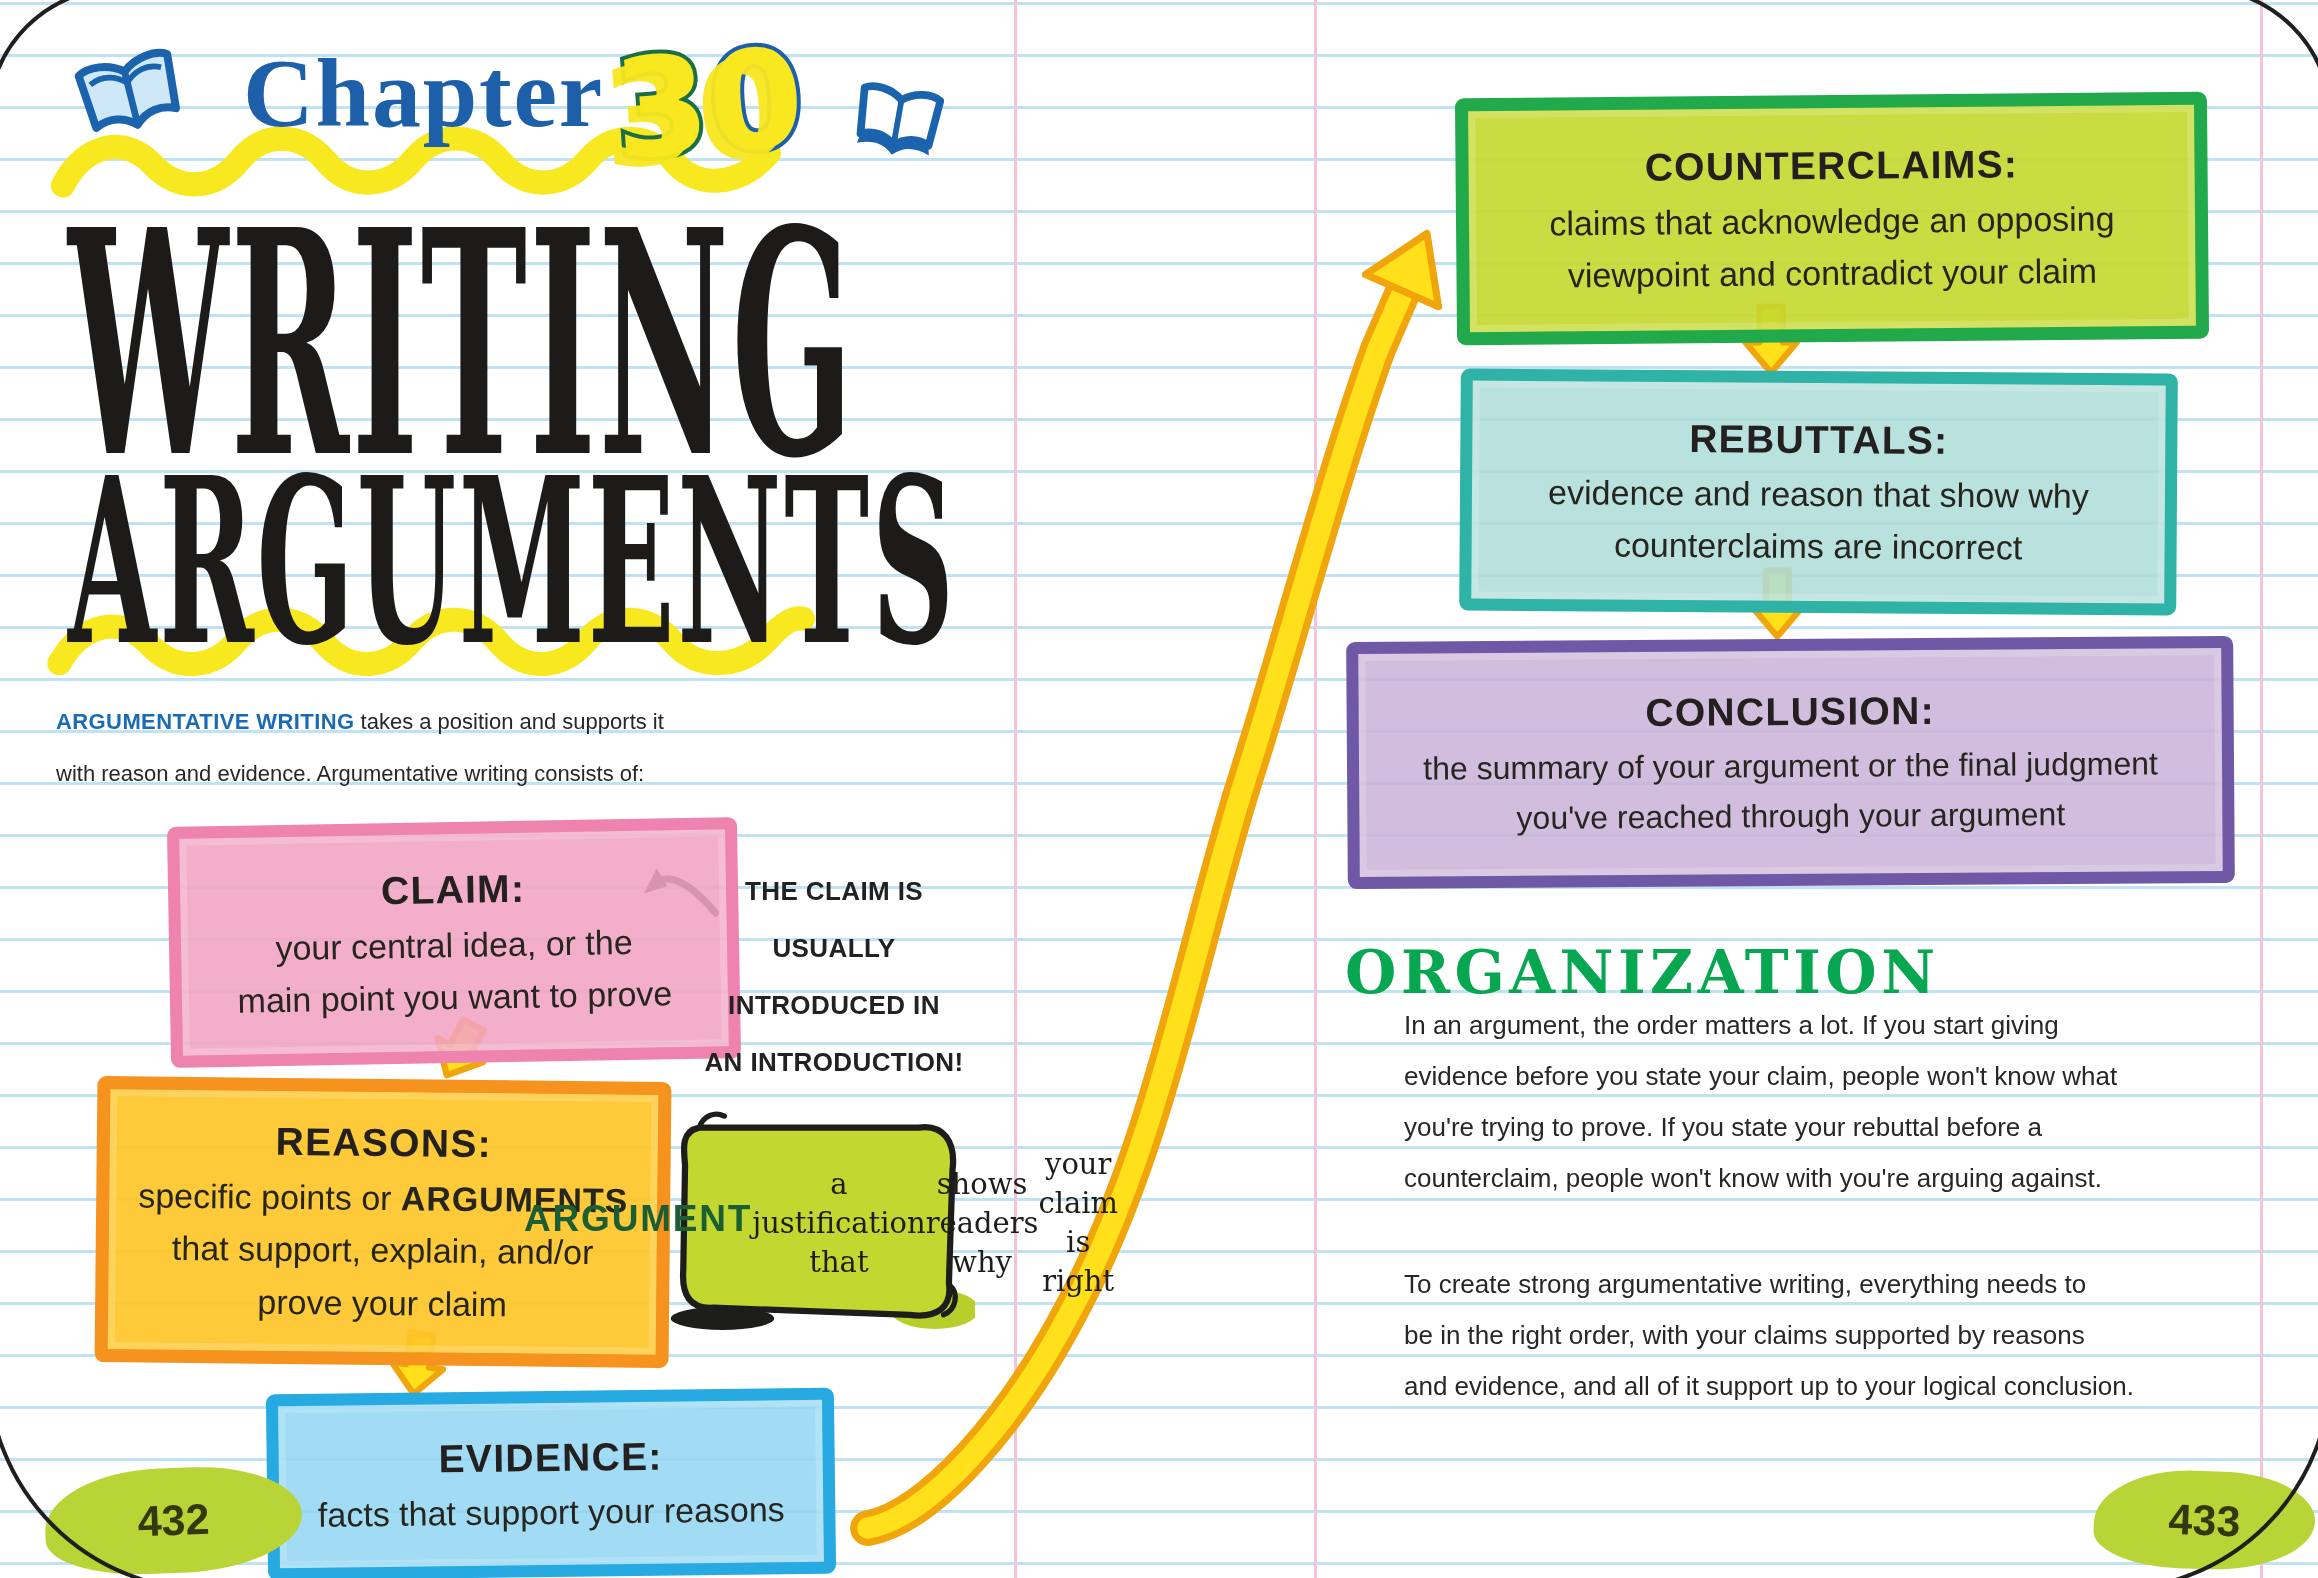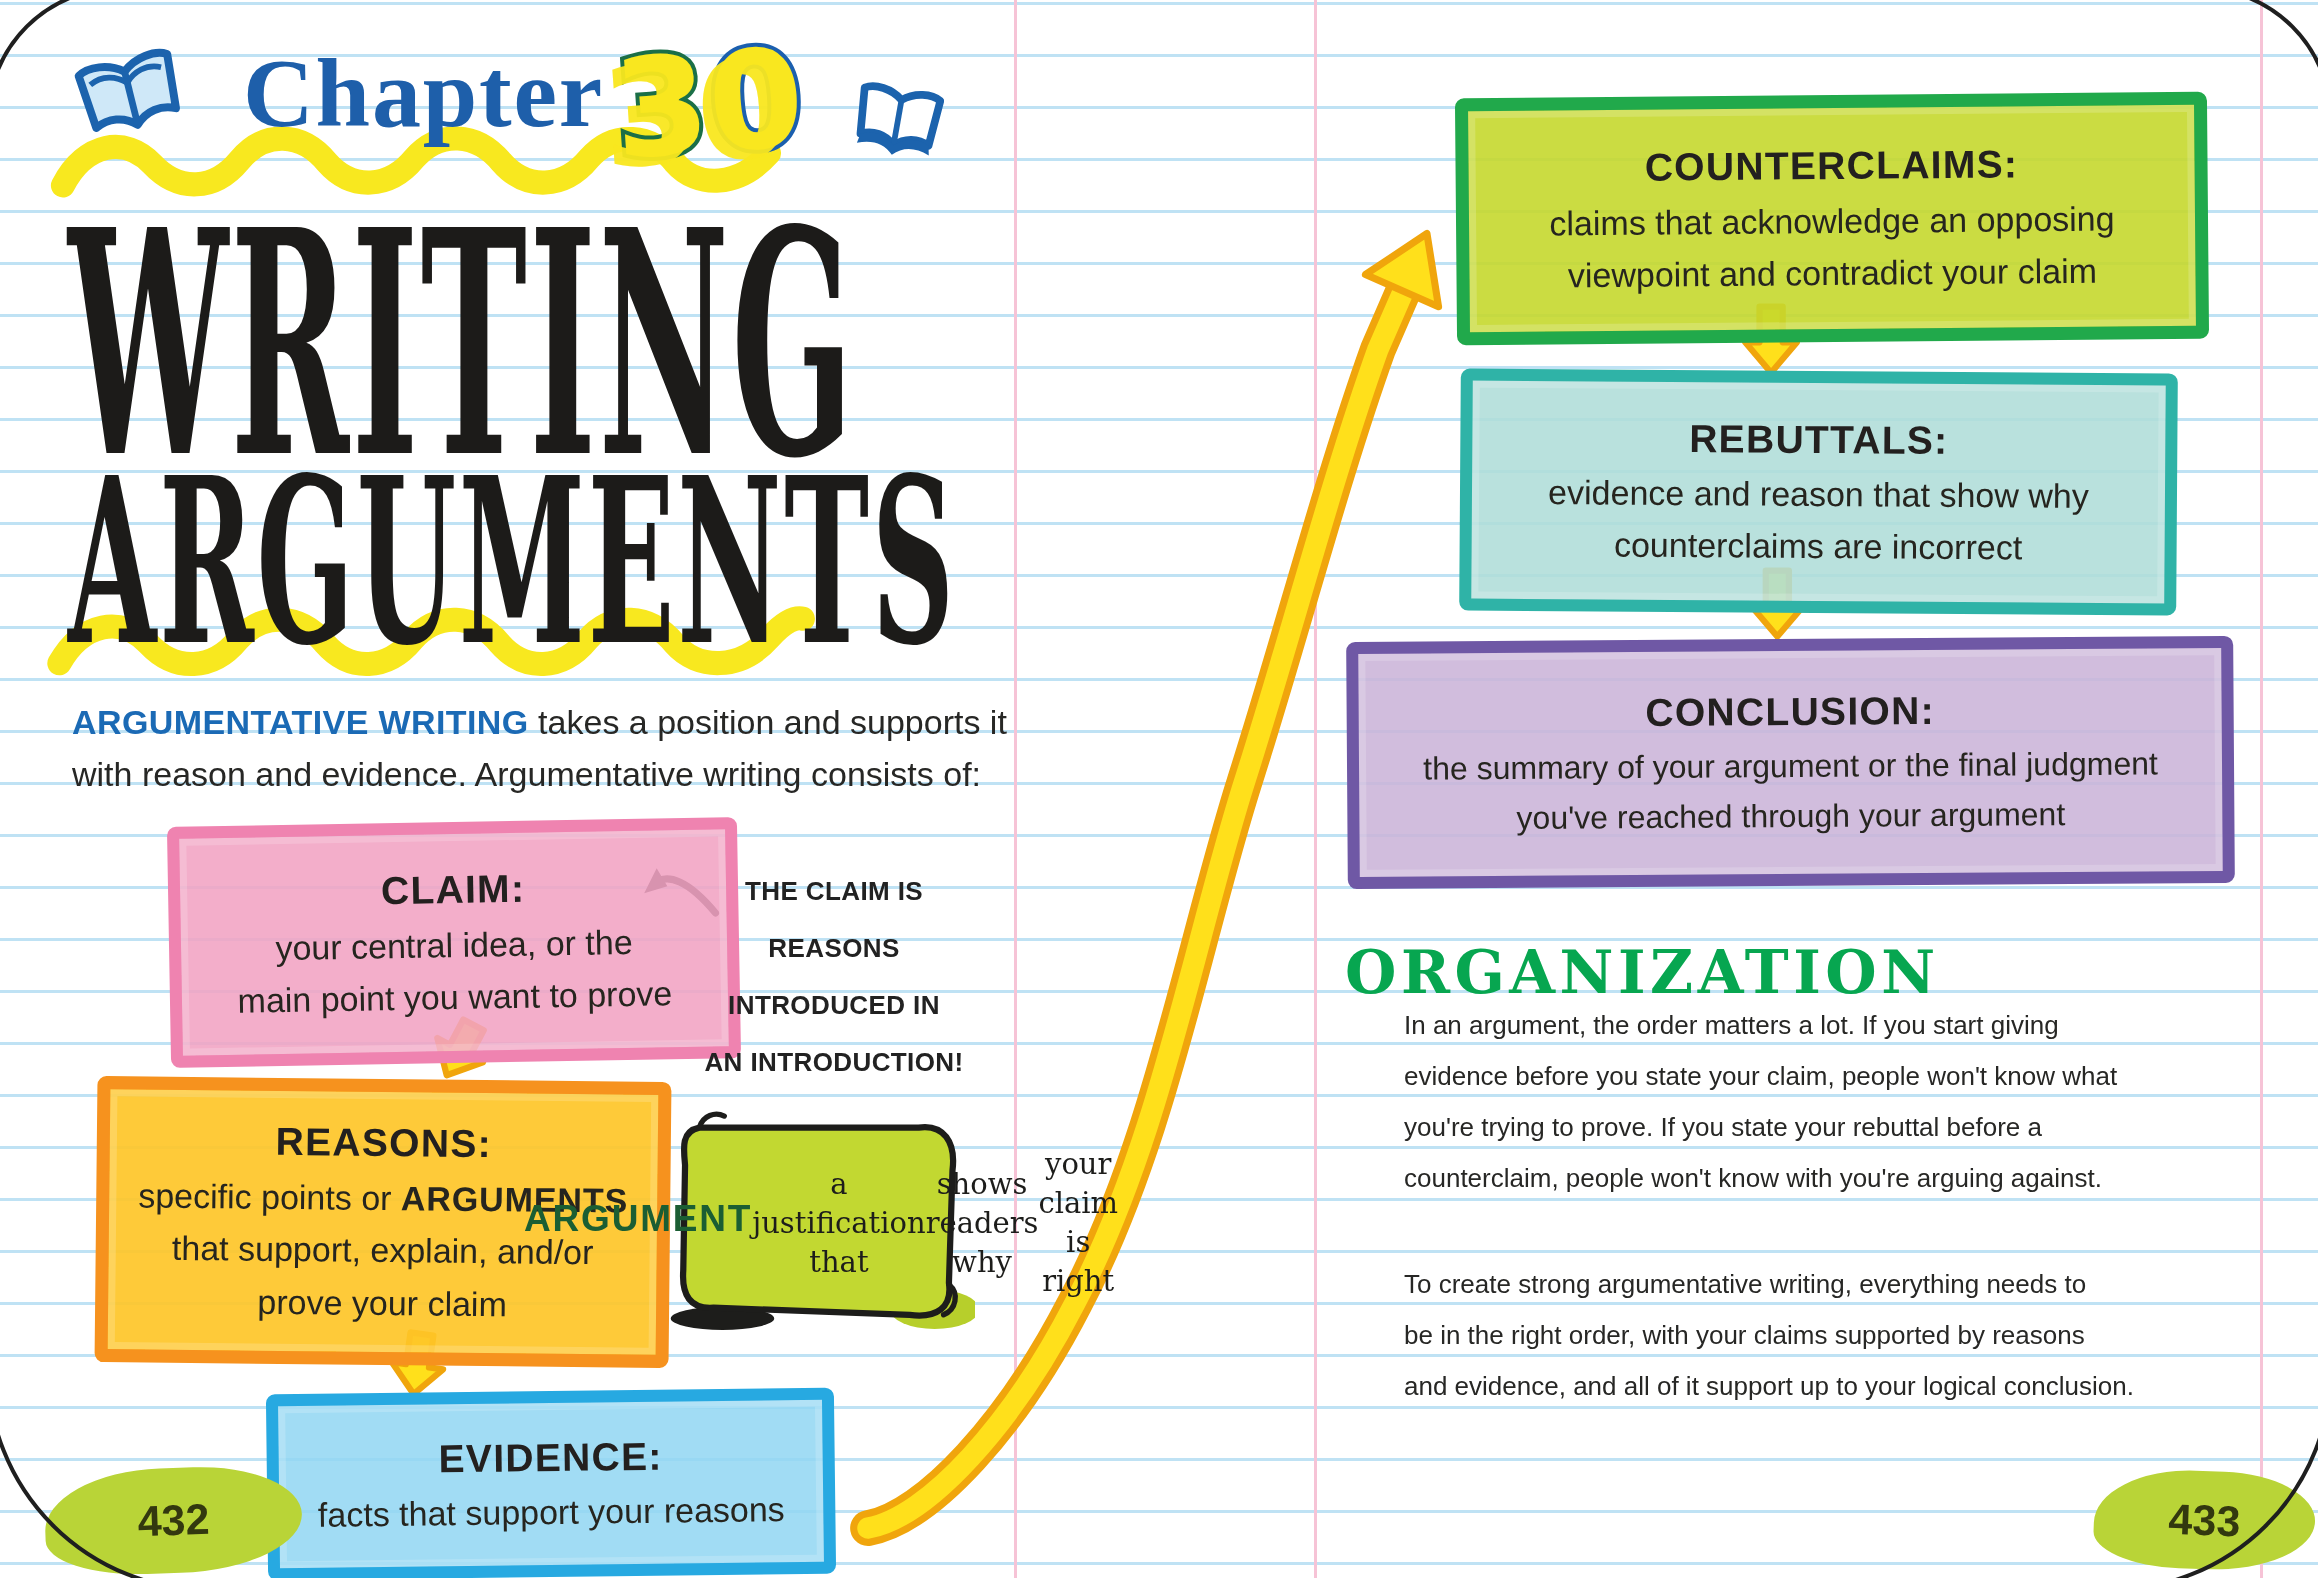--- a/index.html
+++ b/index.html
@@ -21,21 +21,21 @@
     text-shadow:-12.5px 9px 0 rgba(249,231,31,.95);}
   .chapter-num .n0{color:#f9e71f;-webkit-text-stroke:8px #1b5fae;paint-order:stroke fill;
     text-shadow:-12.5px 9px 0 rgba(249,231,31,.95);}
   .book-icon{position:absolute;z-index:4;}
   
   .mega{position:absolute;left:68px;font-family:"DejaVu Serif",serif;font-weight:700;
     color:#1c1b19;transform-origin:left top;z-index:4;white-space:nowrap;line-height:1;}
   .mega1{top:189px;font-size:310px;transform:scaleX(.46);letter-spacing:5.4px;}
   .mega2{top:448px;font-size:228px;transform:scaleX(.50);letter-spacing:5.4px;}
   
-  .intro{position:absolute;left:72px;top:696px;font-size:34px;line-height:52px;z-index:4;}
+  .intro{position:absolute;left:56px;top:696px;font-size:22px;line-height:52px;z-index:4;}
   .intro b{color:#1b6ab5;font-weight:700;letter-spacing:0.4px;}
   
   .def-box{position:absolute;border-radius:9px;display:flex;flex-direction:column;
     align-items:center;justify-content:center;gap:13.4px;text-align:center;z-index:4;
     box-shadow:inset 0 0 0 7.1px rgba(255,255,255,.18);}
   .box-heading{font-weight:700;font-size:39px;letter-spacing:1.3px;color:#23201f;}
   .box-line{font-size:34px;color:#26251f;}
   .box-line .emph{font-weight:700;letter-spacing:0.9px;}
   .claim{left:169px;top:822px;width:546px;height:217px;border:12.5px solid #ef83b0;
     background:rgba(241,163,195,.88);transform:rotate(-1deg);}
@@ -135,21 +135,21 @@
     <div>with reason and evidence. Argumentative writing consists of:</div>
   </div>
 
   <div class="def-box claim">
     <div class="box-heading">CLAIM:</div>
     <div class="box-line">your central idea, or the</div>
     <div class="box-line">main point you want to prove</div>
   </div>
 
   <div class="claim-note">
-    <div>THE CLAIM IS REASONS</div>
+    <div>THE CLAIM IS USUALLY</div>
     <div>INTRODUCED IN</div>
     <div>AN INTRODUCTION!</div>
   </div>
 
   <div class="def-box reasons">
     <div class="box-heading">REASONS:</div>
     <div class="box-line"><span>specific points or </span><span class="emph">ARGUMENTS</span></div>
     <div class="box-line">that support, explain, and/or</div>
     <div class="box-line">prove your claim</div>
   </div>

